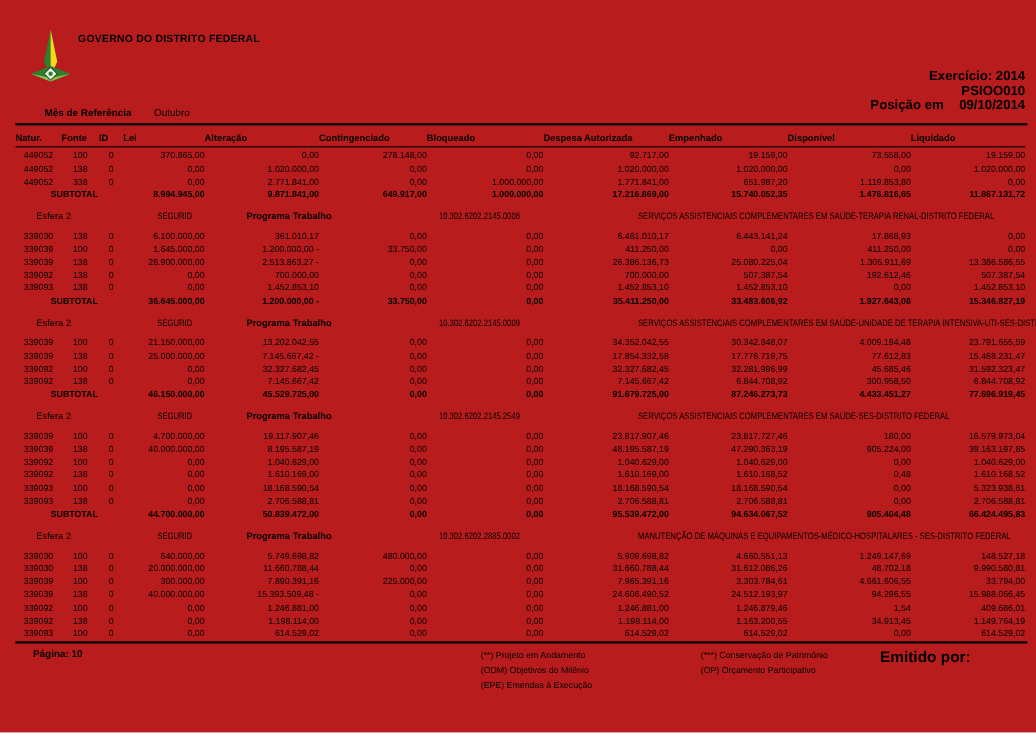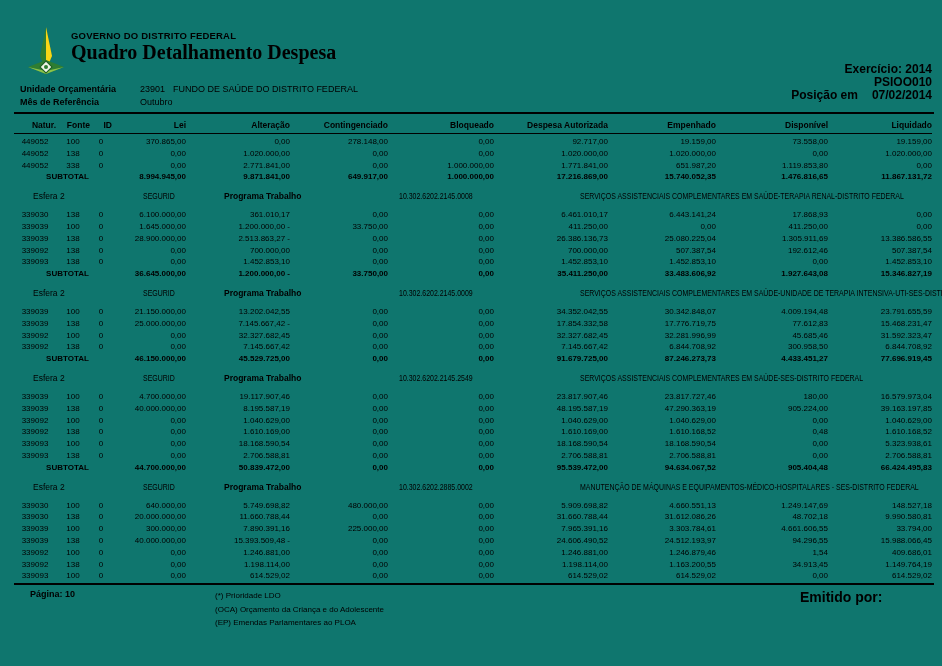--- a/index.html
+++ b/index.html
@@ -1,44 +1,44 @@
 <!DOCTYPE html>
 <html><head>
 <meta charset="utf-8">
 <style>
   html,body{margin:0;padding:0;background:#fff;}
-  .page{position:relative;width:942px;height:666px;background:#0f766e;color:#000;
+  .page{position:relative;width:942px;height:666px;background:#b91c1c;color:#000;
         font-family:"Liberation Sans",sans-serif;overflow:hidden;}
 
   
   .logo{position:absolute;left:26px;top:26px;width:40px;height:56px;}
   .gov-line{position:absolute;left:71px;top:30px;font-size:9.5px;font-weight:bold;letter-spacing:.2px;}
   .report-title{position:absolute;left:71px;top:41px;font-family:"Liberation Serif",serif;
                 font-size:20px;font-weight:bold;}
   .hdr-right{position:absolute;right:10px;top:63px;text-align:right;font-size:12px;
              font-weight:bold;line-height:13px;}
   .pos-label{margin-right:14px;text-align:center;}
   .info-line{position:absolute;left:20px;font-size:9px;white-space:nowrap;}
   .info-line .lbl{font-weight:bold;display:inline-block;width:120px;}
   .info-line .code{margin-right:8px;}
   .unidade{top:84px;}
-  .mes{top:97px;}
+  .mes{top:97px;text-align:center;}
   .rule-thick{position:absolute;left:14px;right:8px;height:2px;background:#000;}
   .rt-top{top:112px;}
   .rt-bottom{top:583px;}
 
   
   .qtable{position:absolute;left:14px;top:118px;width:918px;}
   .trow{display:grid;grid-template-columns:42px 34px 22px 74px 104px 98px 106px 114px 108px 112px 104px;
         height:11.8px;line-height:11.8px;font-size:8px;}
   .cell{white-space:nowrap;}
   .c0,.c1,.c2{text-align:center;}
   .c3,.c4,.c5,.c6,.c7,.c8,.c9,.c10{text-align:right;}
   .thead{height:14px;line-height:14px;font-size:8.5px;font-weight:bold;}
-  .thead .cell{text-align:right;}
+  .thead .cell{text-align:left;}
   .hrule{height:1px;background:#000;margin:1px 0 2px 0;}
   .subtotal{font-weight:bold;}
   .stlabel{grid-column:1/4;text-align:center;padding-left:9px;}
   .esfera-row{position:relative;height:13px;margin:8px 0 5px 0;font-size:8.5px;text-align:center;}
   .esfera-row span{position:absolute;top:0;white-space:nowrap;}
   .ef-label{left:19px;}
   .ef-seg{left:129px;}
   .ef-pt{left:210px;font-weight:bold;}
   .ef-code{left:385px;}
   .ef-desc{left:566px;}
@@ -61,33 +61,29 @@
     <svg viewBox="0 0 40 56" width="40" height="56" aria-hidden="true">
       <polygon points="20,1 26,30 20,44 14,30" fill="#2e7d32"></polygon>
       <polygon points="20,1 26,30 20,44" fill="#f9d616"></polygon>
       <polygon points="2,41 20,34 38,41 20,48" fill="#2e7d32"></polygon>
       <polygon points="2,41 20,48 38,41 20,45" fill="#8bc34a"></polygon>
       <rect x="15.8" y="36.8" width="8.4" height="8.4" fill="#eef3e6" stroke="#1b5e20" stroke-width="1" transform="rotate(45 20 41)"></rect>
       <circle cx="20" cy="41" r="2" fill="#2e7d32"></circle>
     </svg>
   </div>
   <div class="gov-line">GOVERNO DO DISTRITO FEDERAL</div>
-  <div class="report-title">Quadro Detalhamento Despesa</div>
 
   <div class="hdr-right">
     <div>Exercício: 2014</div>
     <div>PSIOO010</div>
     <div>
-      <span class="pos-label">Posição em</span><span>07/02/2014</span>
+      <span class="pos-label">Posição em</span><span>09/10/2014</span>
     </div>
   </div>
 
-  <div class="info-line unidade">
-    <span class="lbl">Unidade Orçamentária</span><span class="code">23901</span><span>FUNDO DE SAÚDE DO DISTRITO FEDERAL</span>
-  </div>
   <div class="info-line mes">
     <span class="lbl">Mês de Referência</span><span>Outubro</span>
   </div>
 
   <div class="rule-thick rt-top"></div>
 
   <div class="qtable" id="qtable">
       <div class="trow thead">
         <span class="cell c0">Natur.</span>
         <span class="cell c1">Fonte</span>
@@ -500,20 +496,24 @@
         <span class="cell c10">614.529,02</span>
       </div>
     </div>
 
   <div class="rule-thick rt-bottom"></div>
 
   <div class="pagina">
     <span>Página:</span>
     <span>10</span>
   </div>
-  <div class="fn-col fn1">
-    <div>(*)  Prioridade LDO</div>
-    <div>(OCA)  Orçamento da Criança e do Adolescente</div>
-    <div>(EP)  Emendas Parlamentares ao PLOA</div>
+  <div class="fn-col fn2">
+    <div>(**)  Projeto em Andamento</div>
+    <div>(ODM) Objetivos do Milênio</div>
+    <div>(EPE) Emendas à Execução</div>
+  </div>
+  <div class="fn-col fn3">
+    <div>(***)  Conservação de Patrimônio</div>
+    <div>(OP) Orçamento Participativo</div>
   </div>
   <div class="emitido">Emitido por:</div>
 
 </div>
 
 </body></html>

